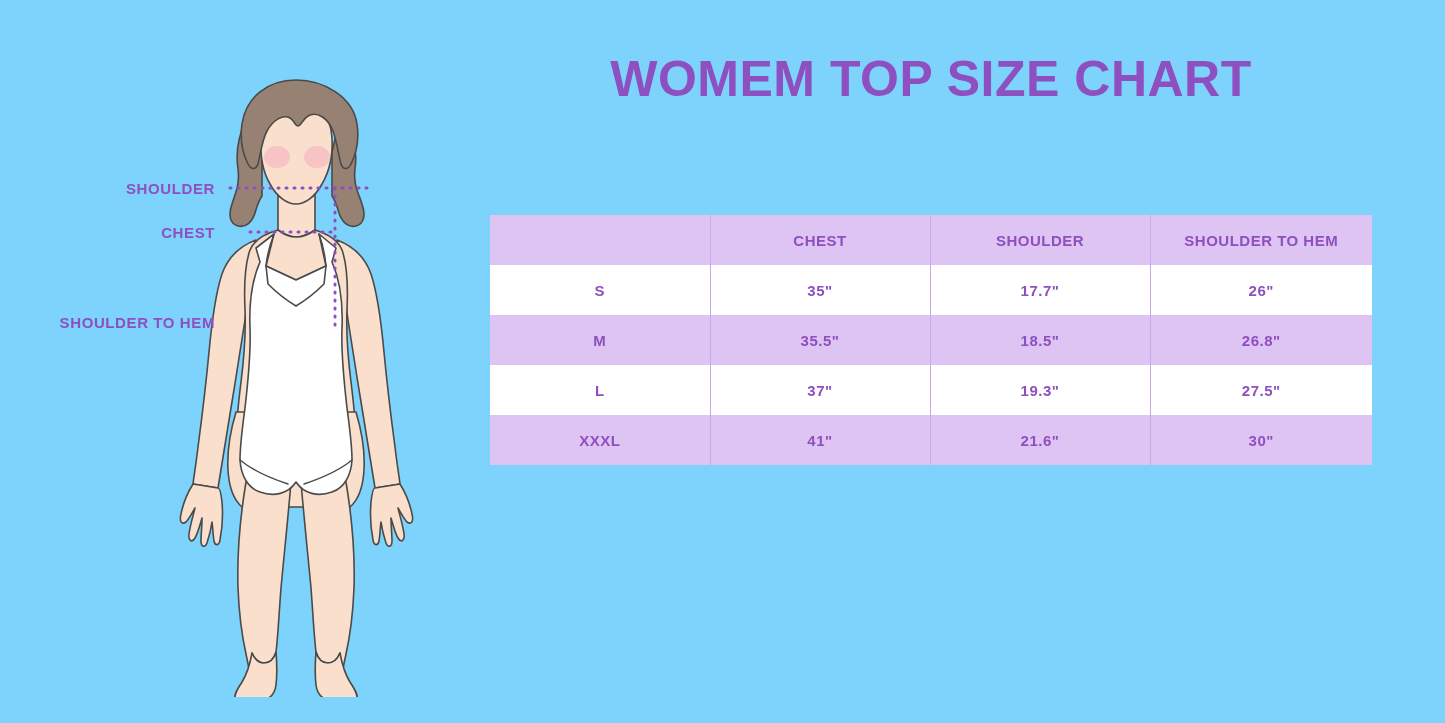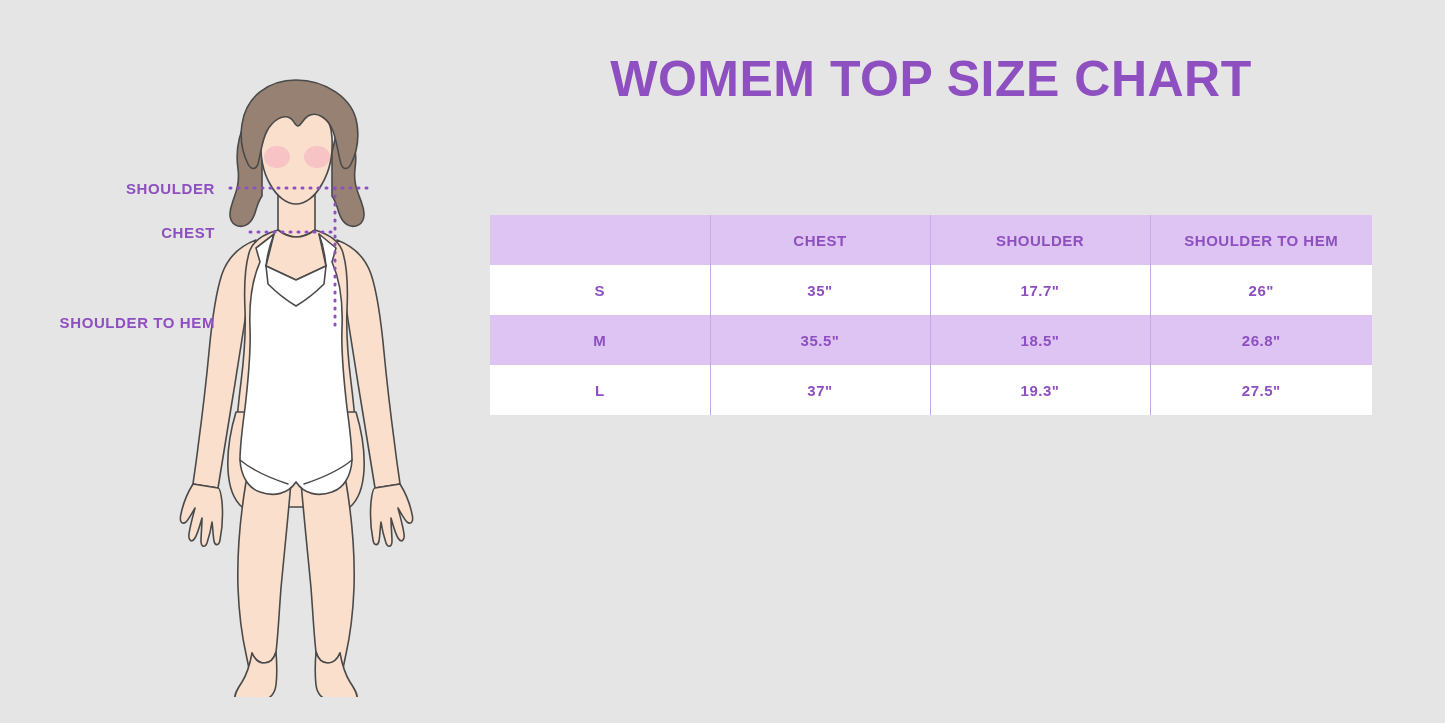--- a/index.html
+++ b/index.html
@@ -8,21 +8,21 @@
     padding: 0;
     background: #ffffff;
   }
   body {
     font-family: "Liberation Sans", sans-serif;
   }
   #page {
     position: relative;
     width: 1445px;
     height: 723px;
-    background: #e5e5e5;
+    background: #7dd3fc;
     overflow: hidden;
   }
 
   
   #chart-title {
     position: absolute;
     left: 490px;
     top: 50px;
     width: 882px;
     text-align: center;
@@ -339,16 +339,22 @@
         <td>35.5"</td>
         <td>18.5"</td>
         <td>26.8"</td>
       </tr>
       <tr class="row-plain">
         <td class="size-cell">L</td>
         <td>37"</td>
         <td>19.3"</td>
         <td>27.5"</td>
       </tr>
+      <tr class="row-shaded">
+        <td class="size-cell">XXXL</td>
+        <td>41"</td>
+        <td>21.6"</td>
+        <td>30"</td>
+      </tr>
     </tbody>
   </table>
 
 </div>
 
 </body></html>

